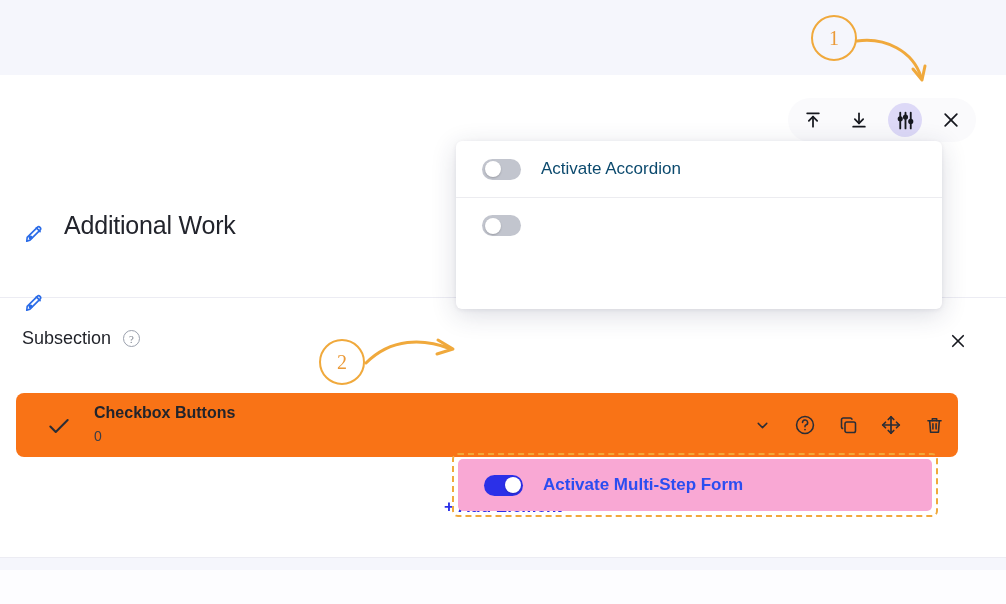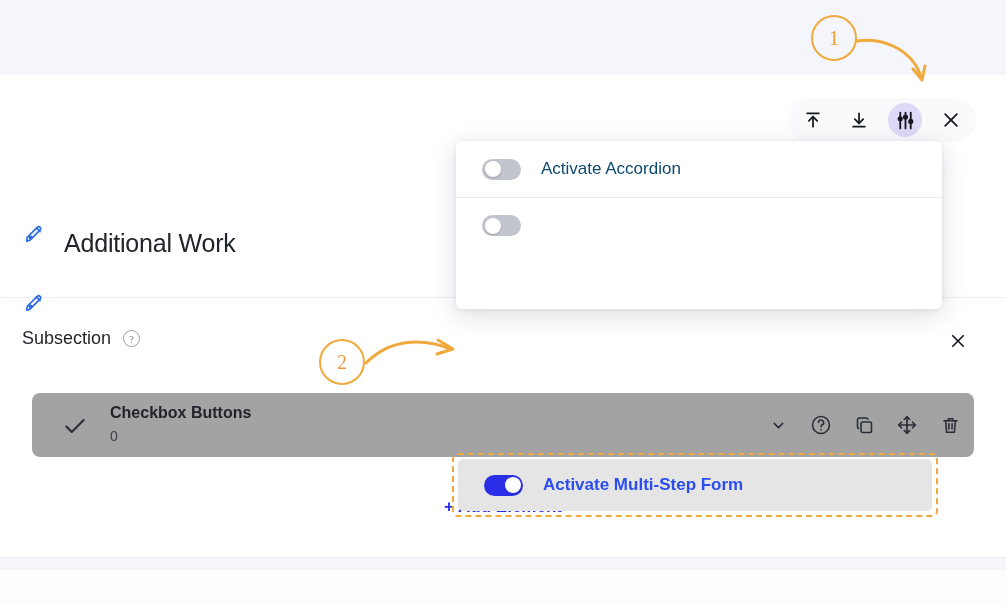--- a/index.html
+++ b/index.html
@@ -27,21 +27,21 @@
 
   
   #section-header {
     position: absolute; left: 0; top: 75px; width: 1006px; height: 222px;
   }
   .pen-icon { position: absolute; width: 22px; height: 22px; }
   #pen-icon-title { left: 24px; top: 147px; }
   #pen-icon-sub   { left: 24px; top: 216px; }
 
   #section-title {
-    position: absolute; left: 64px; top: 154px;
+    position: absolute; left: 64px; top: 136px;
     font-size: 25px; font-weight: 400; color: #22242c;
     letter-spacing: -0.2px;
   }
 
   
   #toolbar {
     position: absolute; right: 30px; top: 98px;
     display: flex; align-items: center; gap: 12px;
     background: #fafafc; border-radius: 22px;
     padding: 5px 8px;
@@ -66,22 +66,22 @@
     font-family: "Liberation Serif", serif;
   }
   #subsection-close {
     position: absolute; left: 945px; top: 328px;
     width: 26px; height: 26px; display:flex; align-items:center; justify-content:center;
     cursor: pointer;
   }
 
   
   #element-row {
-    position: absolute; left: 32px; top: 393px; width: 942px; height: 64px;
-    background: #a3a3a3; border-radius: 8px;
+    position: absolute; left: 16px; top: 393px; width: 942px; height: 64px;
+    background: #f97316; border-radius: 8px;
   }
   #element-check { position: absolute; left: 30px; top: 20px; }
   #element-name {
     position: absolute; left: 78px; top: 11px;
     font-size: 16px; font-weight: 700; color: #22242c;
   }
   #element-value {
     position: absolute; left: 78px; top: 35px;
     font-size: 14px; color: #3a3d47;
   }
@@ -129,21 +129,21 @@
   .toggle.on .knob { left: 20.5px; }
 
   
   #opt-multistep-wrap {
     position: absolute; left: -4px; top: 312px; width: 486px;
     border: 2px dashed #f0a93c;
     border-radius: 6px;
     padding: 4px;
   }
   #opt-multistep {
-    background: #e5e5e5; border-radius: 5px;
+    background: #f9a8d4; border-radius: 5px;
     border-top: none;
     height: 52px;
   }
   #opt-multistep .opt-label {
     color: #2b4df0; font-weight: 700;
   }
 
   
   .anno-circle {
     position: absolute;

